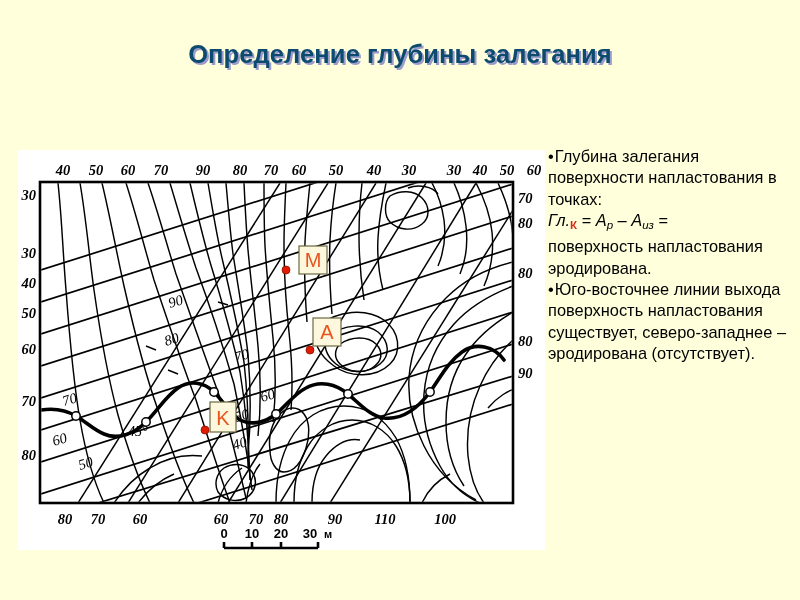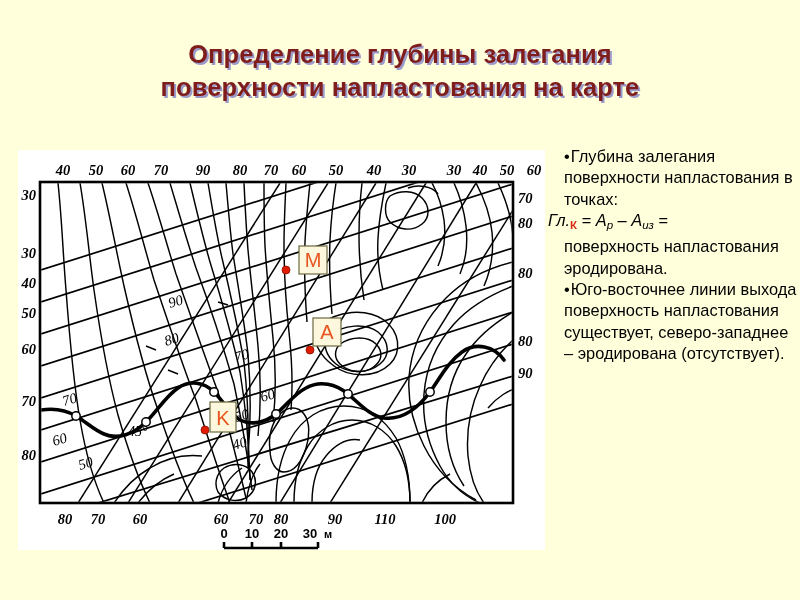--- a/index.html
+++ b/index.html
@@ -17,21 +17,21 @@
   
   #title {
     position: absolute;
     left: 70px; top: 38px;
     width: 660px;
     text-align: center;
     font-family: "Liberation Sans", sans-serif;
     font-weight: bold;
     font-size: 25.5px;
     line-height: 33px;
-    color: #7f1d1d;
+    color: #0c4a6e;
     text-shadow: 2px 2px 0 #9c9ccc;
     letter-spacing: 0.1px;
   }
   
   #map-panel {
     position: absolute;
     left: 18px; top: 150px;
     width: 527px; height: 400px;
     background: #ffffff;
   }
@@ -39,38 +39,37 @@
   
   #notes {
     position: absolute;
     left: 548px; top: 146px;
     width: 250px;
     font-family: "Liberation Sans", sans-serif;
     font-size: 16.4px;
     line-height: 21.4px;
     color: #000000;
   }
-  #notes .para { margin: 0 0 0 16px; }
+  #notes .para { margin: 0 0 0 0; }
   #notes .bullet::before {
     content: "\2022";
     margin-right: 1px;
   }
   .fml { white-space: nowrap; }
   .it { font-style: italic; margin-top: 23px; }
   .sub { font-size: 11.5px; vertical-align: -0.22em; }
   .red { color: #d62a13; font-weight: bold; font-style: normal; }
 </style>
 </head>
 <body>
 
 <div id="slide">
 
   <div id="title">
     <div>Определение глубины залегания</div>
-    <div>поверхности напластования на карте</div>
   </div>
 
   <div id="map-panel">
     <svg id="map-svg" width="527" height="400" viewBox="0 0 527 400">
       <rect x="0" y="0" width="527" height="400" fill="#ffffff"></rect>
 
       <rect x="22" y="32" width="473" height="321" fill="none" stroke="#000" stroke-width="2.6"></rect>
 
       <clipPath id="mapclip">
           <rect x="23.3" y="33.3" width="470.4" height="318.4"></rect>

